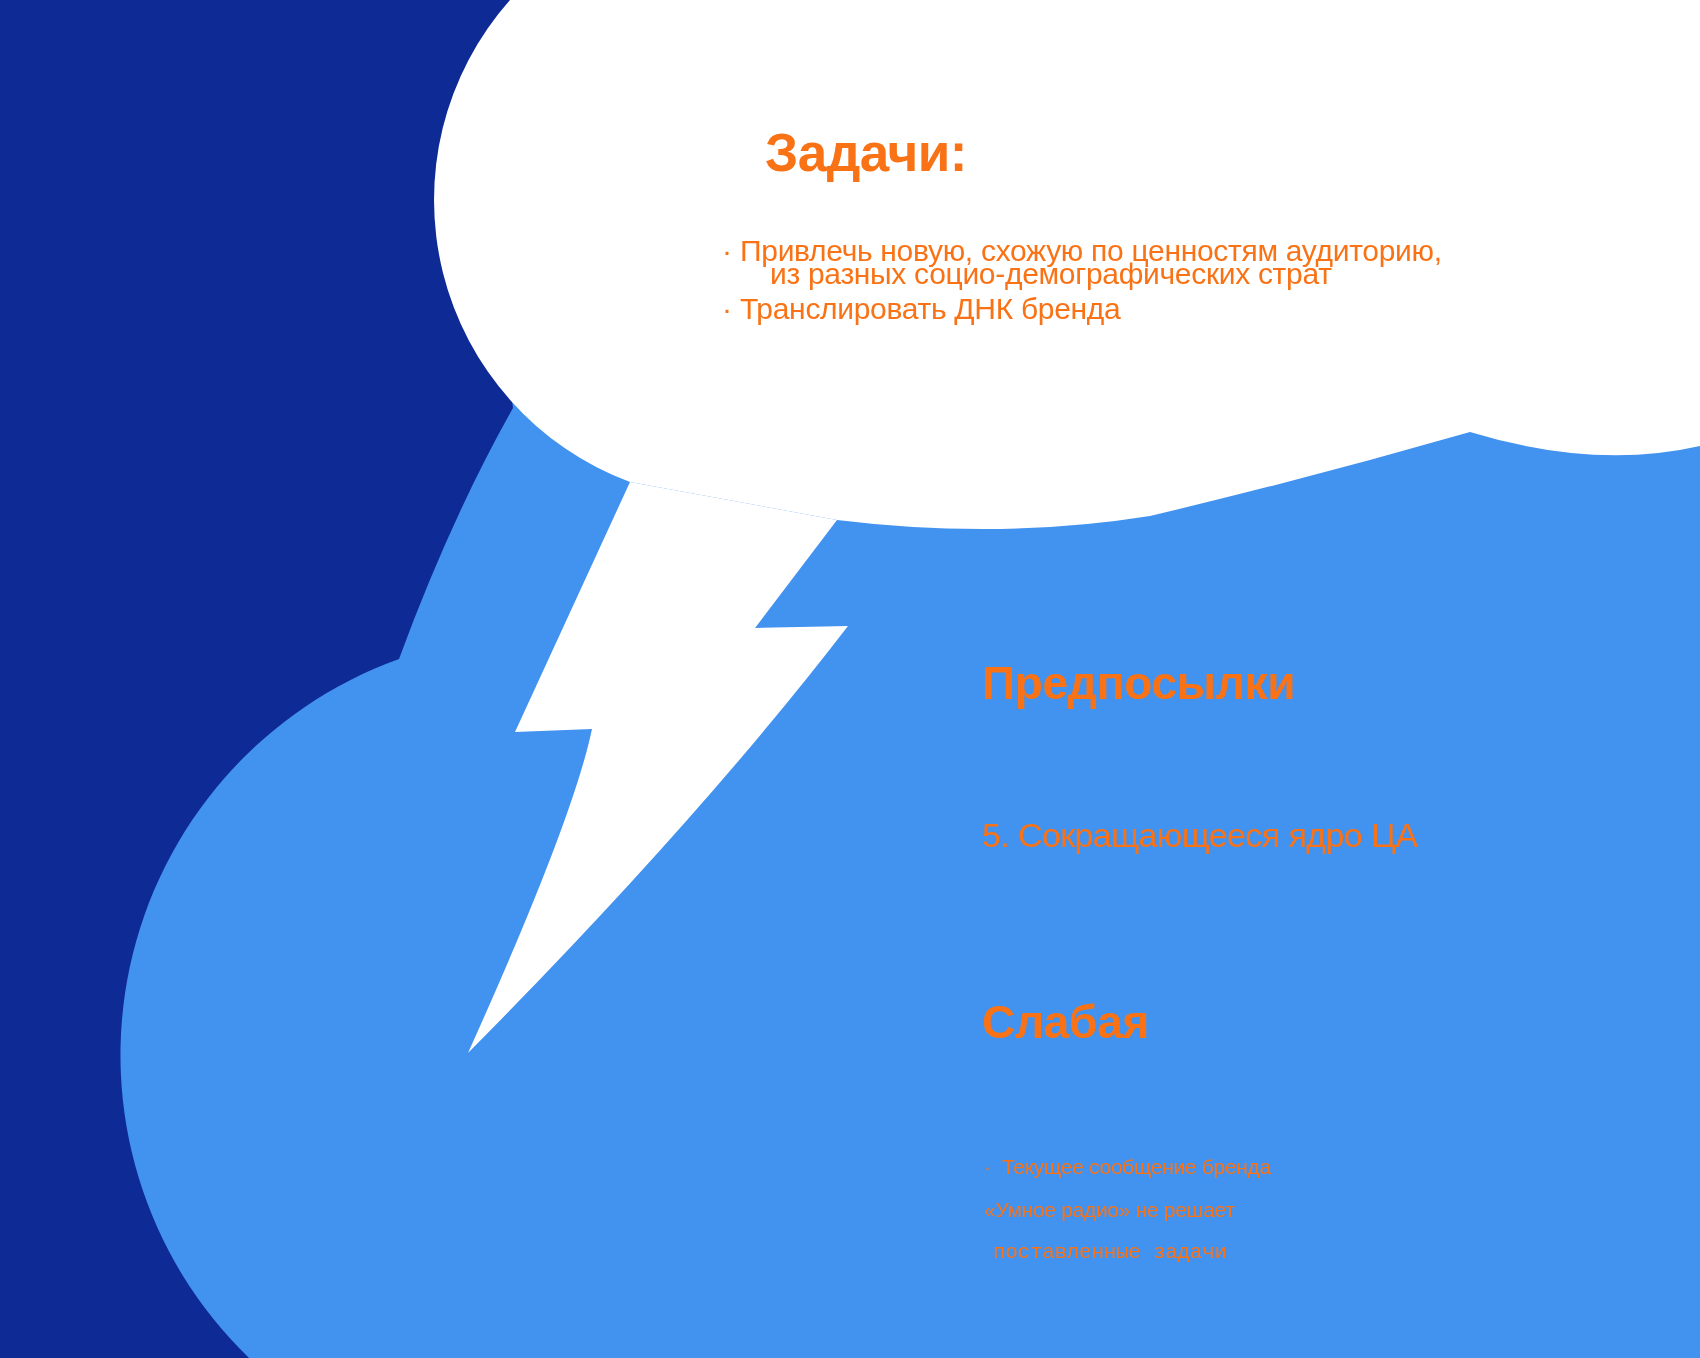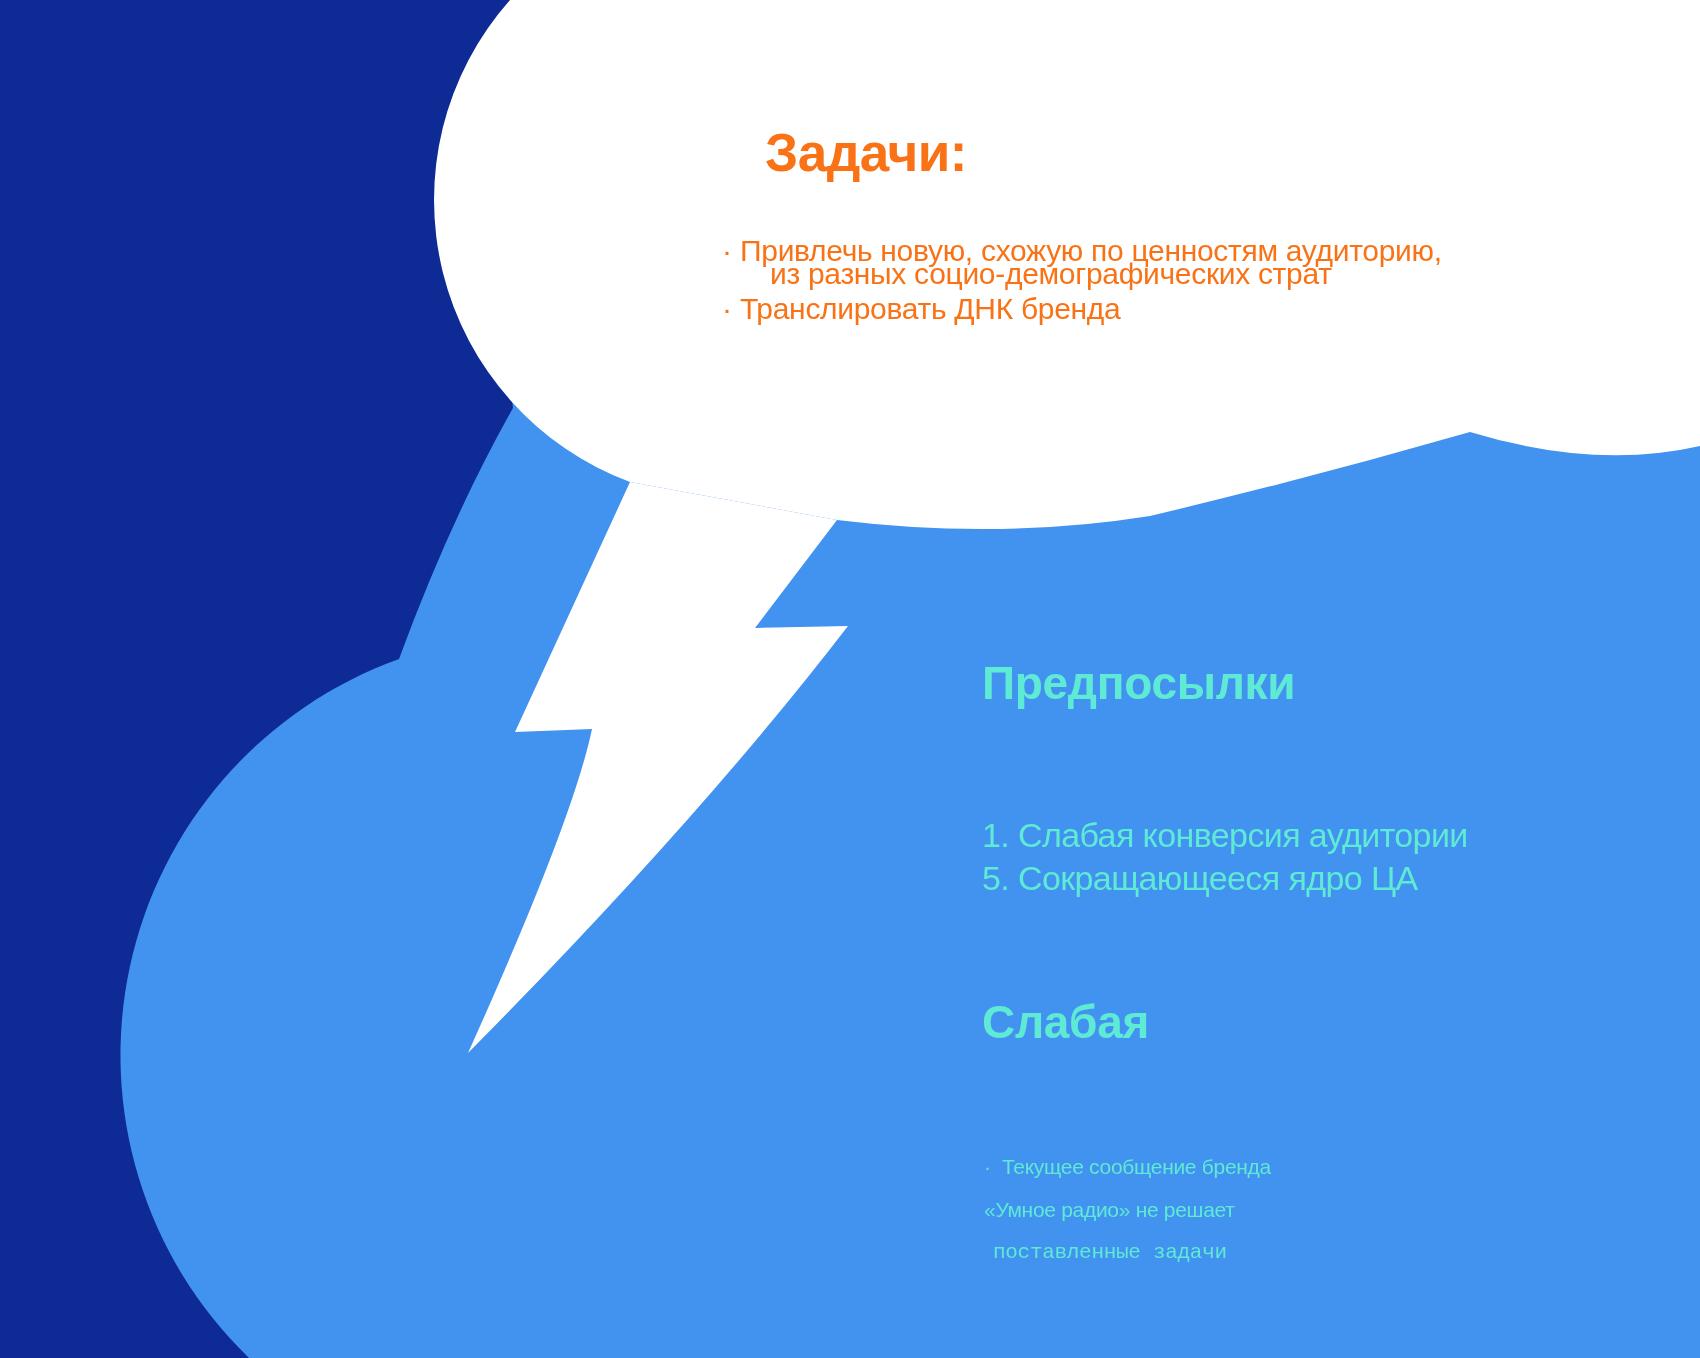--- a/index.html
+++ b/index.html
@@ -3,21 +3,21 @@
 <meta charset="utf-8">
 <style>
   html,body { margin:0; padding:0; background:#0E2A94; }
   .stage {
     position:relative; width:1700px; height:1358px; overflow:hidden;
     font-family:"Liberation Sans","DejaVu Sans",sans-serif;
   }
   .stage svg { position:absolute; left:0; top:0; }
   .txt { position:absolute; white-space:nowrap; }
   .dark { color:#f97316; }
-  .light { color:#5eead4; }
+  .light { color:#f97316; }
   .h-dark {
     left:765px; top:124px; font-size:53px; line-height:58px;
     font-weight:600; letter-spacing:-0.5px;
   }
   .tasks-block { left:722px; top:221px; font-size:30px; line-height:35px; letter-spacing:-0.3px; }
   .tasks-line { position:absolute; white-space:nowrap; }
   .t-l1 { left:0px;  top:12px; }
   .t-l2 { left:48px; top:35px; }
   .t-l3 { left:0px;  top:70px; }
   .marker { display:inline-block; width:18px; }
@@ -72,21 +72,20 @@
     <div class="tasks-line t-l1"><span class="marker">·</span><span>Привлечь новую, схожую по ценностям аудиторию,</span></div>
     <div class="tasks-line t-l2">из разных социо-демографических страт</div>
     <div class="tasks-line t-l3"><span class="marker">·</span><span>Транслировать ДНК бренда</span></div>
   </div>
 
   <div class="txt light h-blue1">
     <div>Предпосылки</div>
   </div>
 
   <div class="txt light prereq-list">
-    <div>1. Слабая конверсия аудитории</div>
     <div>5. Сокращающееся ядро ЦА</div>
   </div>
 
   <div class="txt light h-blue2">Слабая</div>
 
   <div class="txt light barrier-block">
     <div><span class="marker">·</span><span>Текущее сообщение бренда</span></div>
     <div class="b-l2">«Умное радио» не решает</div>
     <div class="b-l3">поставленные задачи</div>
   </div>

